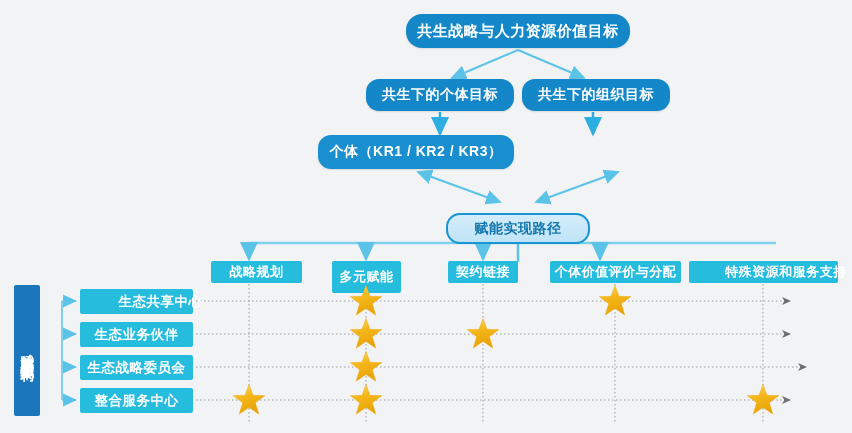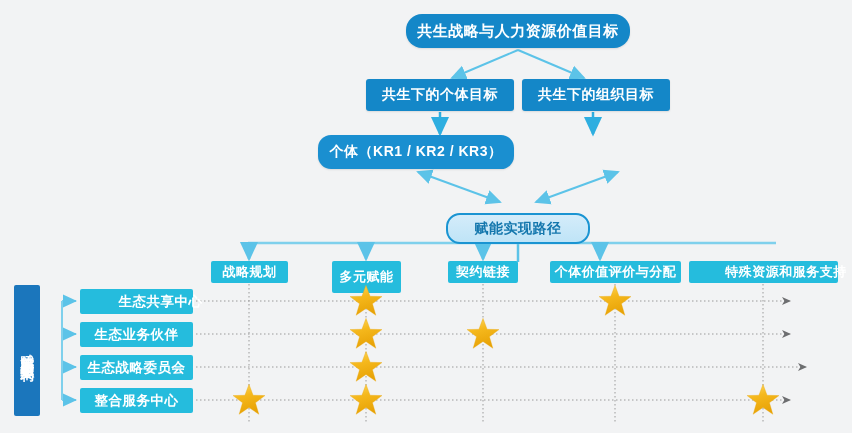--- a/index.html
+++ b/index.html
@@ -22,21 +22,21 @@
     white-space:nowrap;
   }
   .lvl1{
     background:#1487c8;
     border-radius:16px;
     font-size:15px;
     box-shadow:0 1px 2px rgba(0,0,0,.10);
   }
   .lvl2{
     background:#1487c8;
-    border-radius:3px;
+    border-radius:13px;
     font-size:14px;
     box-shadow:0 1px 2px rgba(0,0,0,.10);
   }
   .lvl3{
     background:#1a8fd0;
     border-radius:13px;
     font-size:14px;
     box-shadow:0 1px 2px rgba(0,0,0,.10);
   }
   .pathbox{
@@ -157,21 +157,21 @@
   </div>
 
   <div class="node pathbox" style="left:446px;top:200px;width:144px;height:31px;margin-top:13px;">
     <span>赋能实现路径</span>
   </div>
 
   <div class="vlabel" style="left:14px;top:285px;width:26px;height:131px;">
     <span>赋能底层组织架构</span>
   </div>
 
-  <div class="node colhead" style="left:211px;top:261px;width:77px;height:22px;">
+  <div class="node colhead" style="left:211px;top:261px;width:91px;height:22px;">
     <span>战略规划</span>
   </div>
   <div class="node colhead" style="left:332px;top:261px;width:69px;height:32px;">
     <span>多元赋能</span>
   </div>
   <div class="node colhead" style="left:448px;top:261px;width:70px;height:22px;">
     <span>契约链接</span>
   </div>
   <div class="node colhead" style="left:550px;top:261px;width:131px;height:22px;">
     <span>个体价值评价与分配</span>

